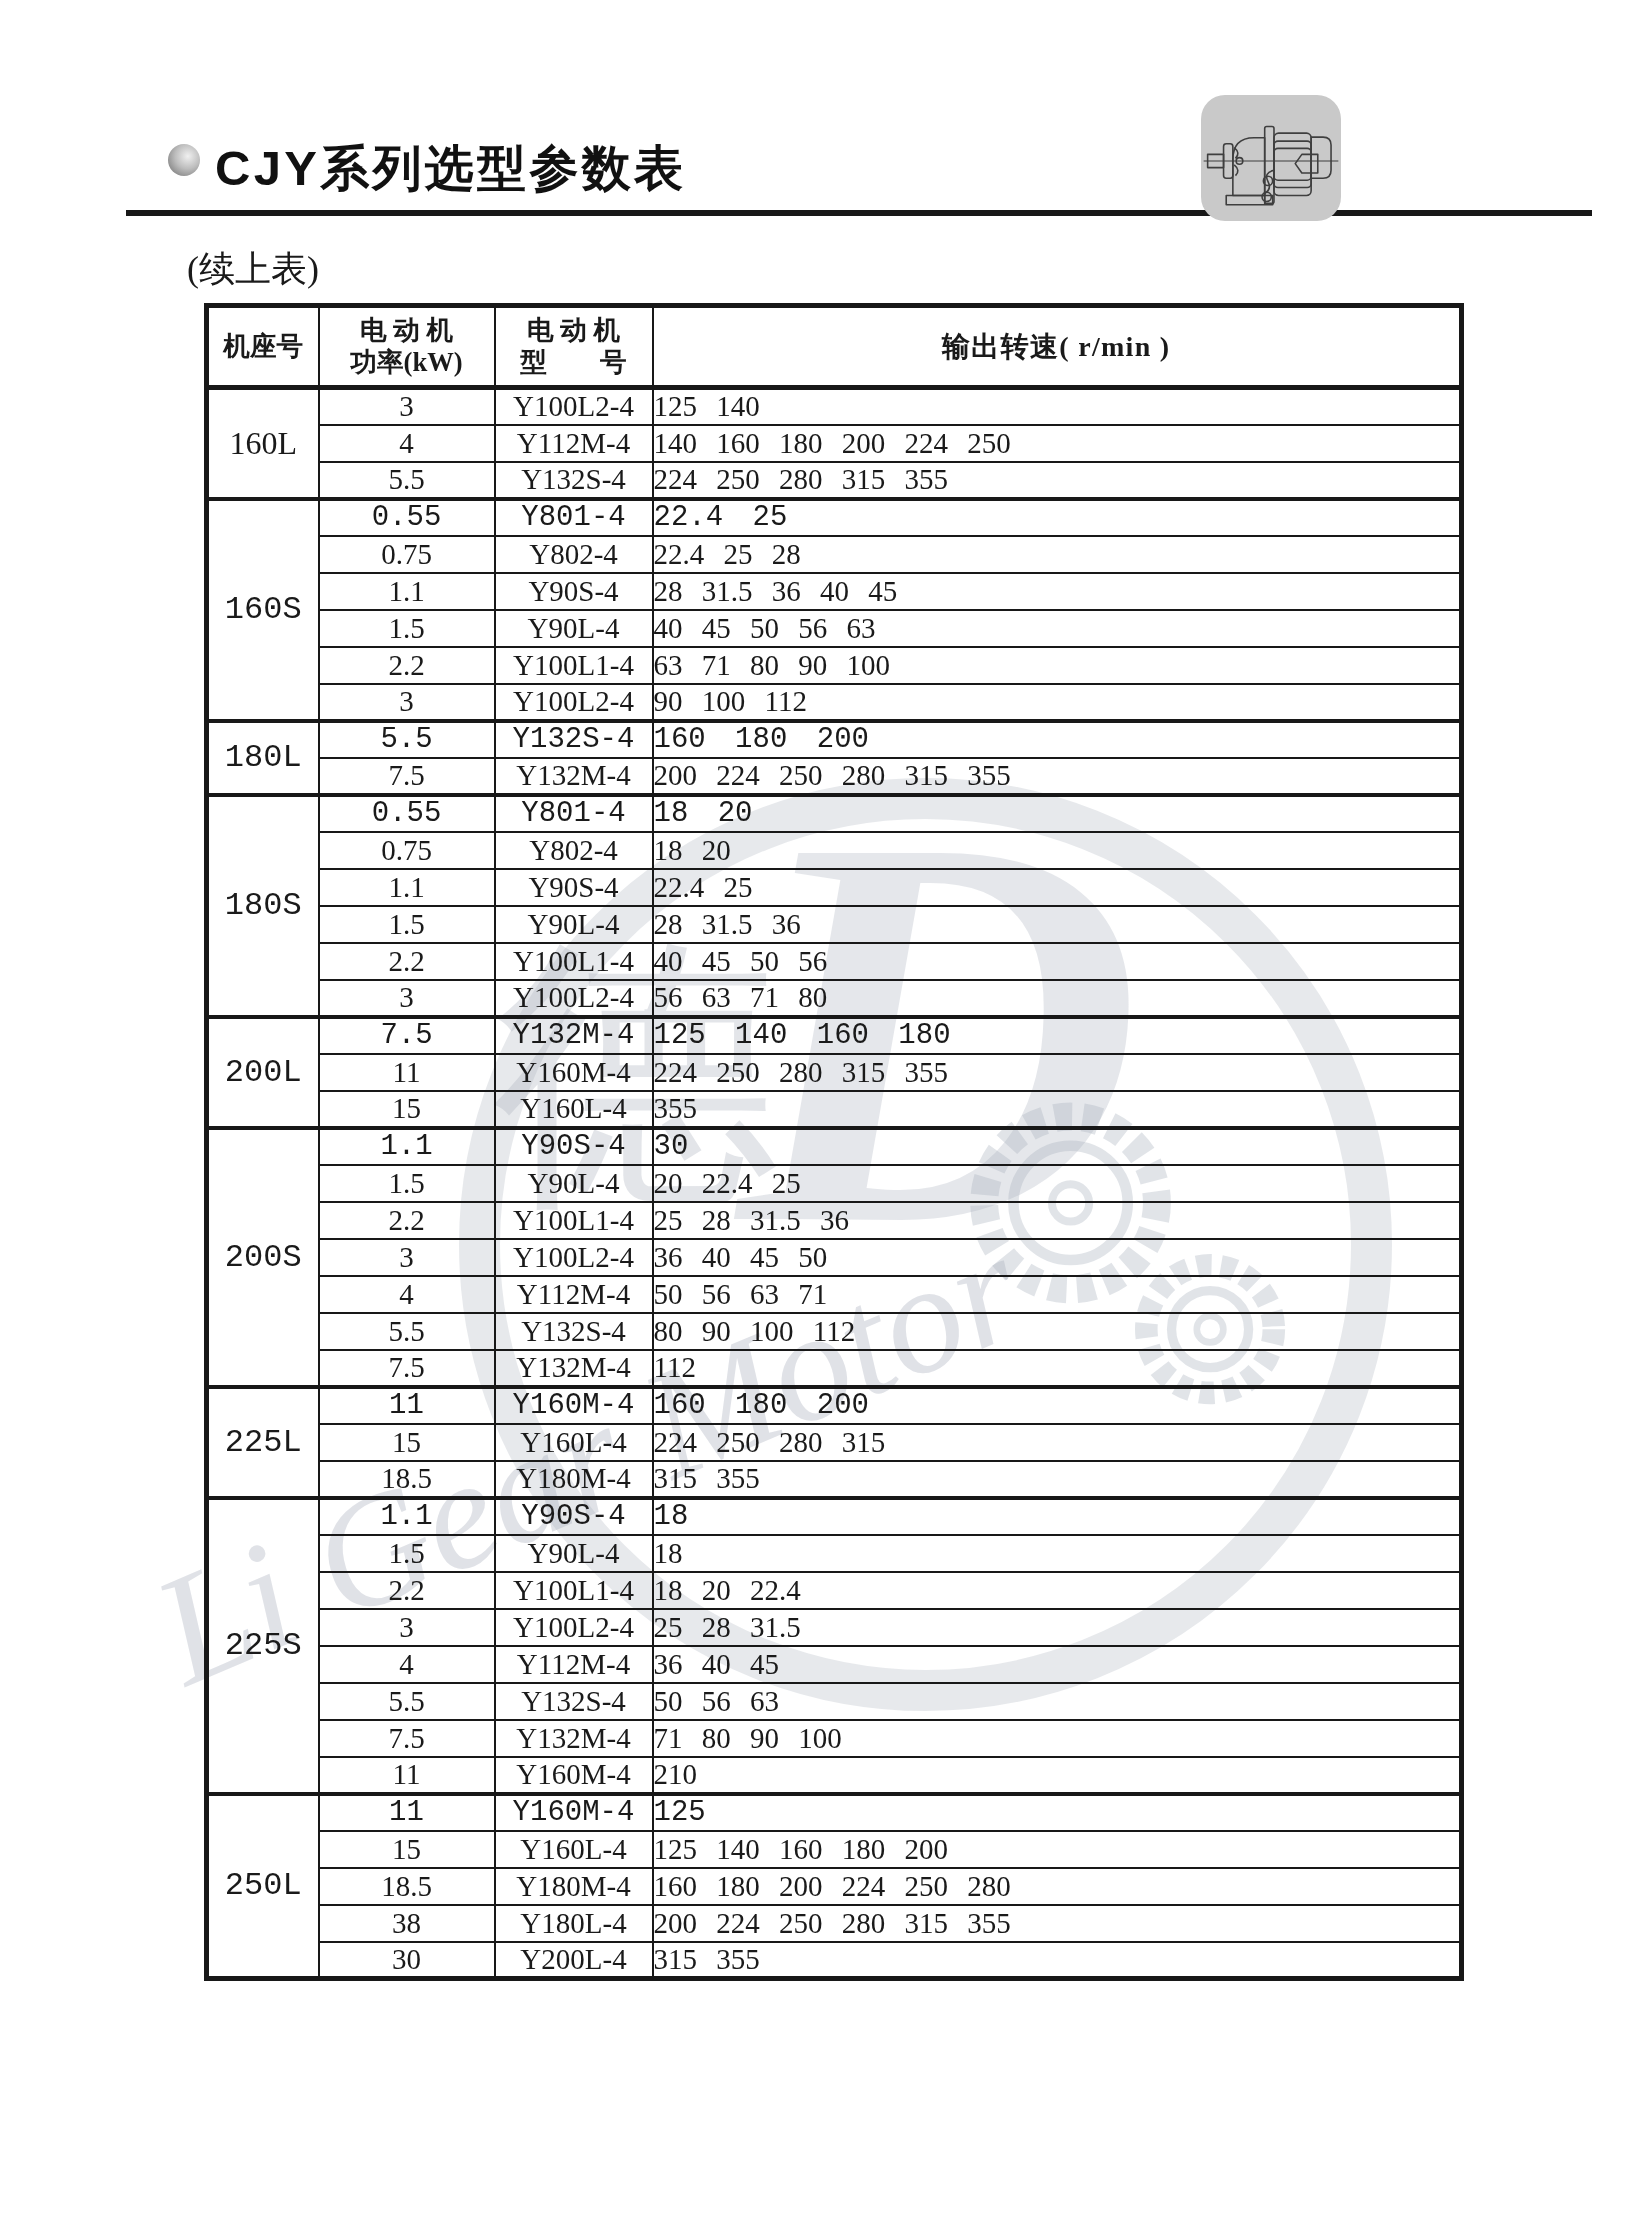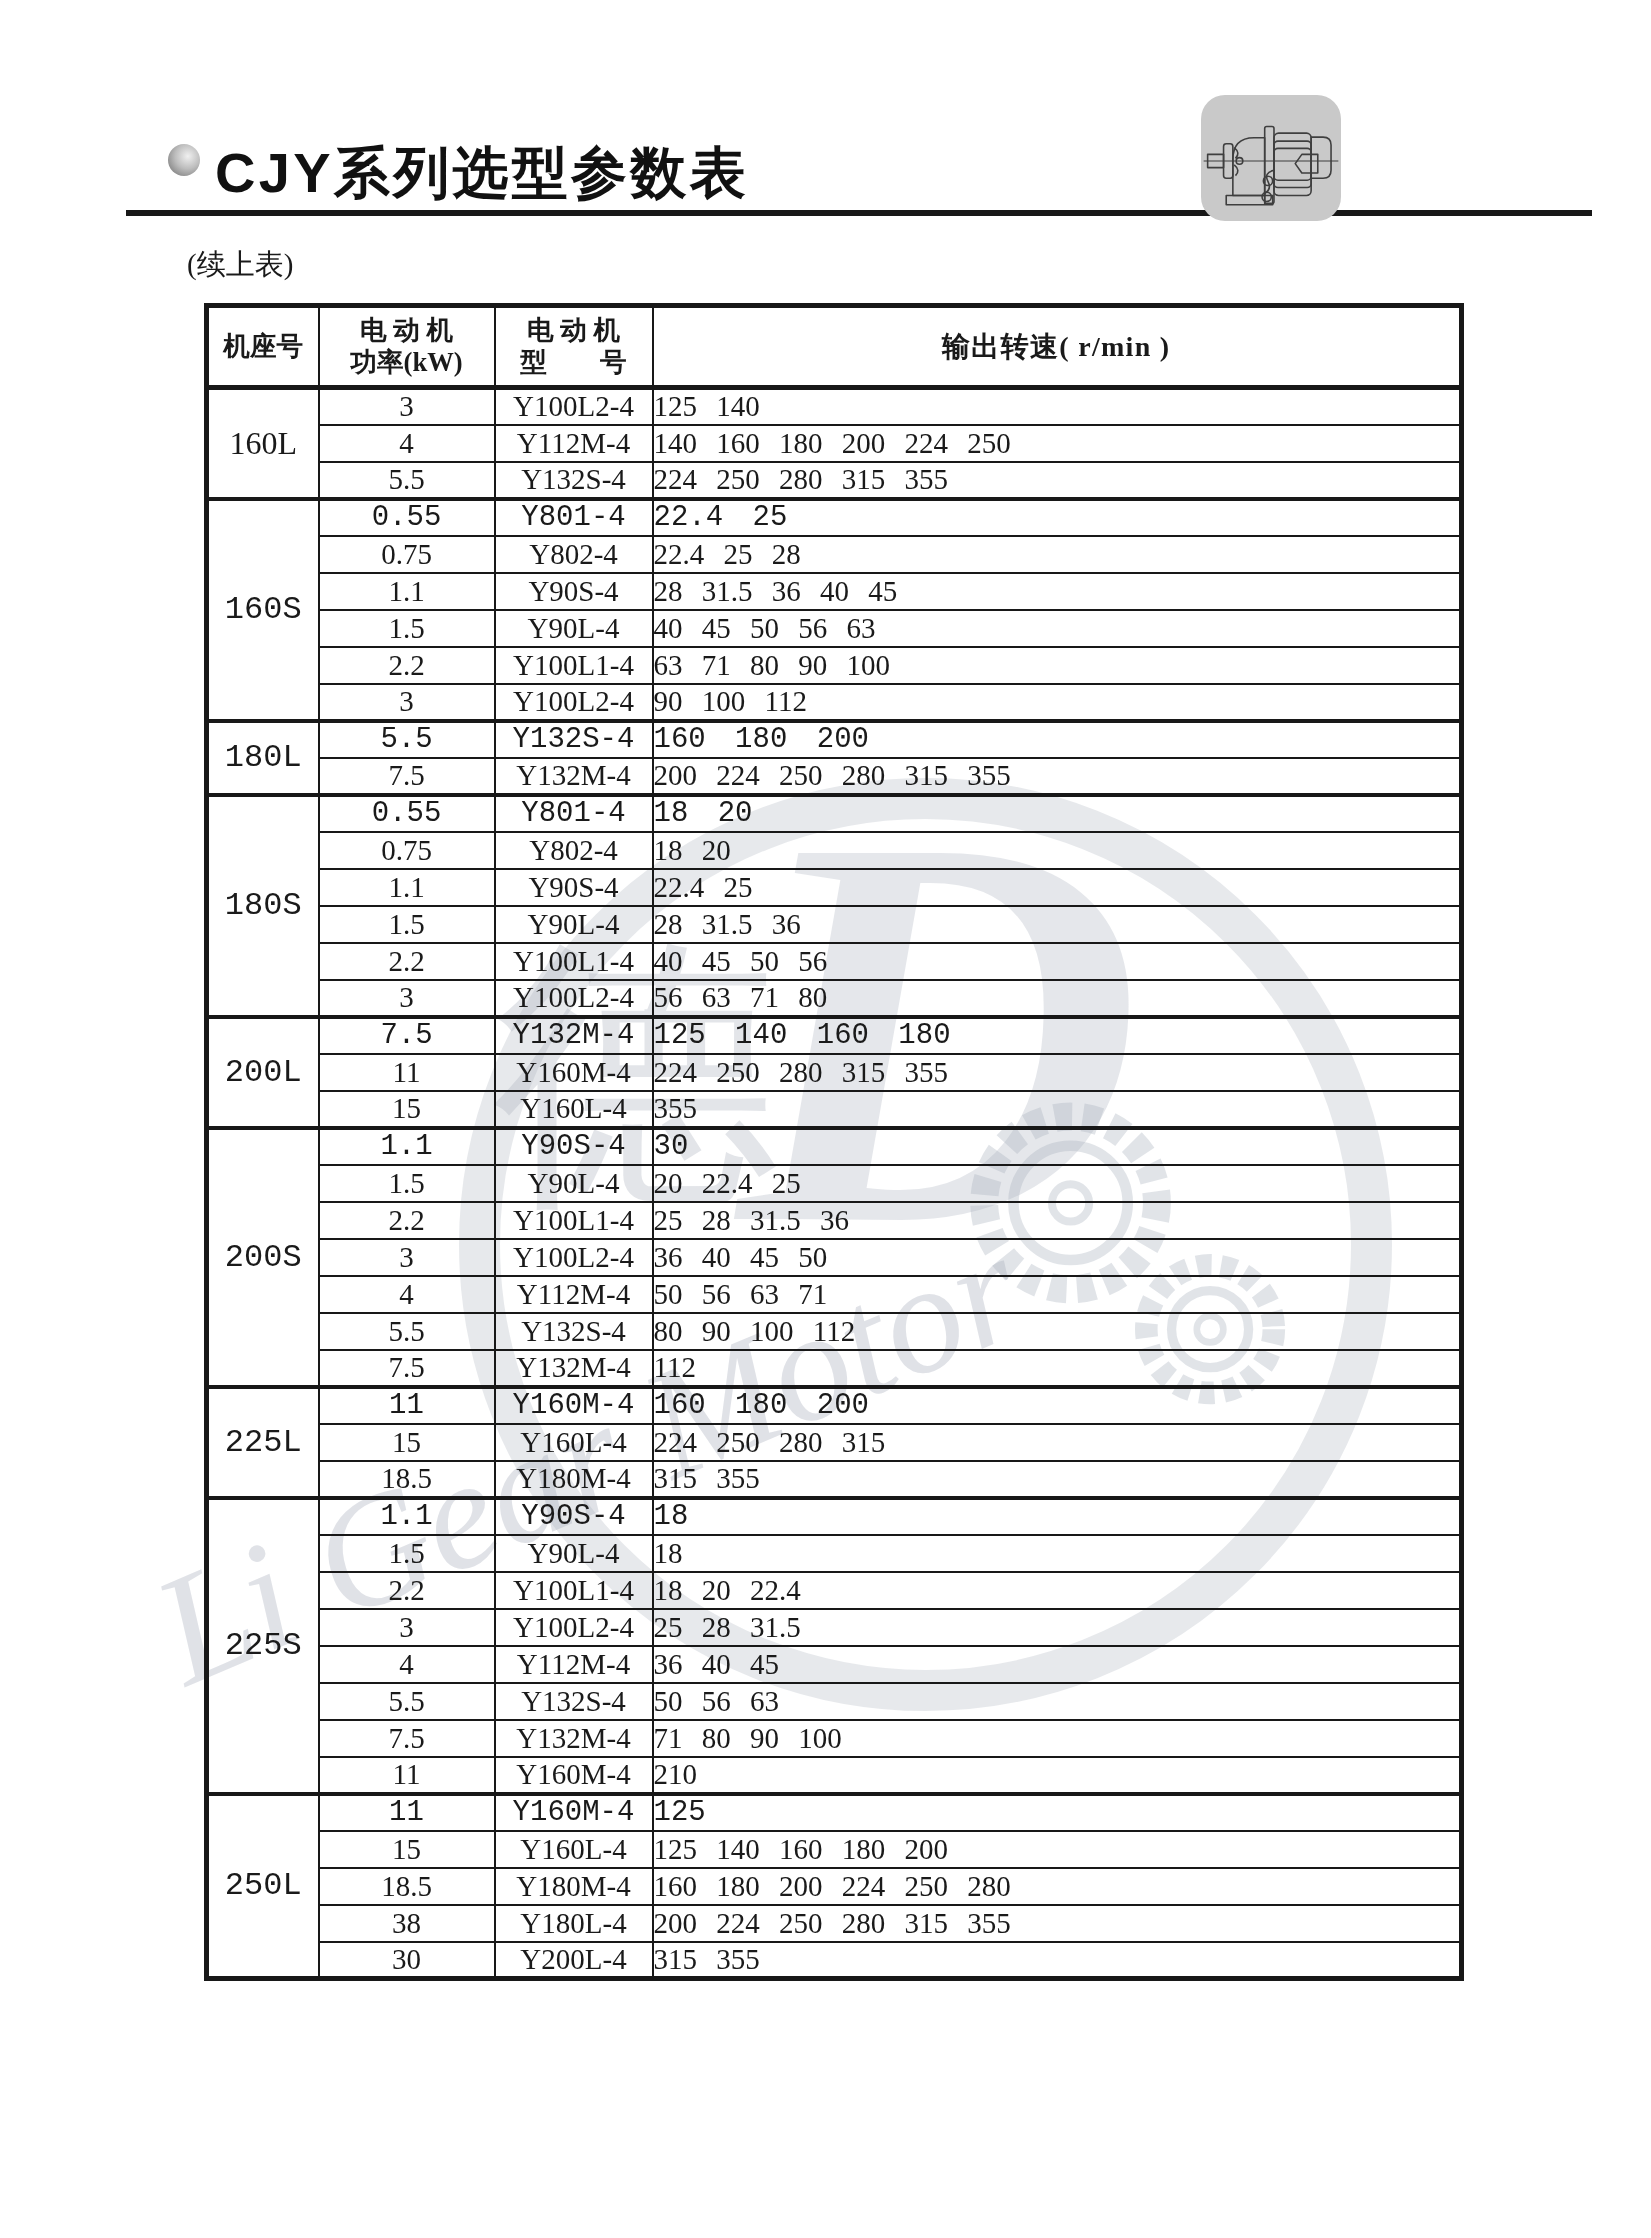--- a/index.html
+++ b/index.html
@@ -35,33 +35,33 @@
   
   .title-bullet {
     position:absolute; left:168px; top:144px; width:32px; height:32px;
     border-radius:50%;
     background:radial-gradient(circle at 62% 38%, #f0f0f0 0%, #bdbdbd 45%, #6a6a6a 100%);
     z-index:2;
   }
   .page-title {
     position:absolute; left:215px; top:136px; z-index:2;
     font-family:"Liberation Sans", sans-serif; font-weight:800;
-    font-size:56px; letter-spacing:3.3px; color:#111;
+    font-size:49px; letter-spacing:3.3px; color:#111;
   }
   .divider-rule {
     position:absolute; left:126px; top:210px; width:1466px; height:6px;
     background:#181818; z-index:1;
   }
   .icon-box {
     position:absolute; left:1201px; top:95px; width:140px; height:126px;
     background:#c9c9c9; border-radius:24px; z-index:2;
     display:flex; align-items:center; justify-content:center;
   }
   .continuation-note {
-    position:absolute; left:187px; top:245px; font-size:29px; z-index:2;text-align:center;
+    position:absolute; left:187px; top:245px; font-size:36px; z-index:2;text-align:center;
   }
 
   
   table.spec {
     position:absolute; left:204px; top:303px; width:1254px; z-index:1;
     border-collapse:collapse; table-layout:fixed;
     border:5.3px solid #181818; background:transparent;
   }
   table.spec thead tr { height:82px; }
   table.spec thead td {

